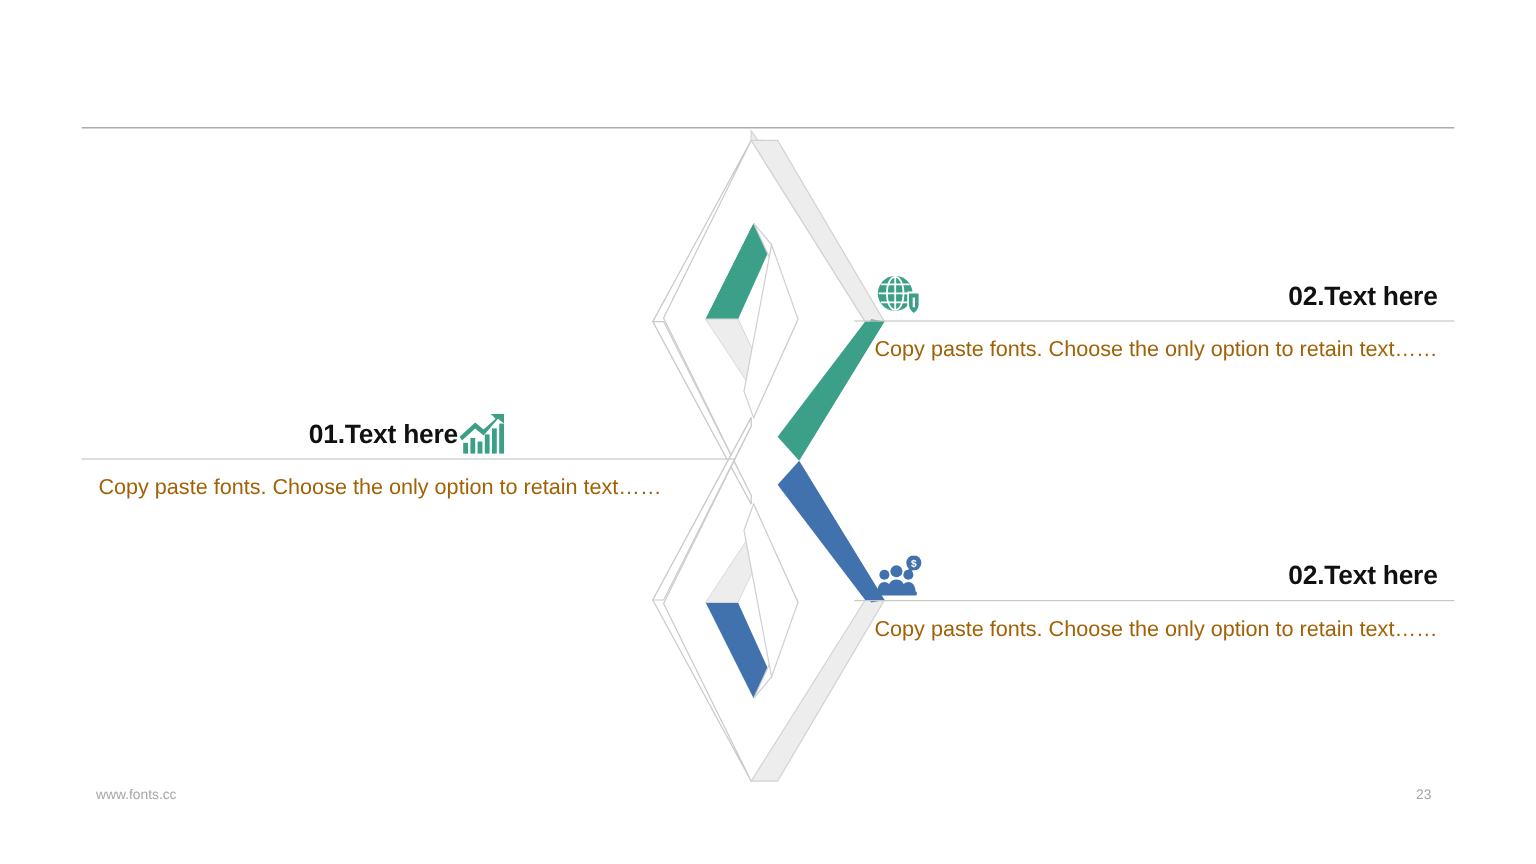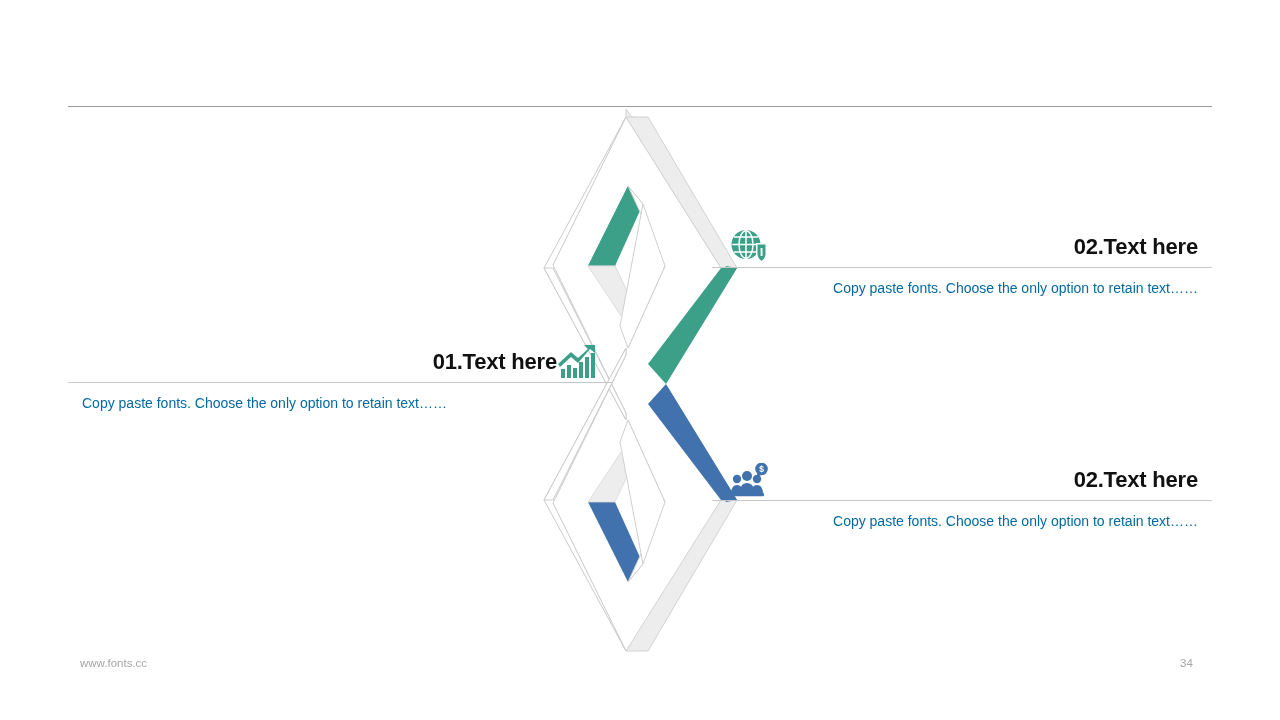--- a/index.html
+++ b/index.html
@@ -50,36 +50,36 @@
     letter-spacing: -0.2px;
     line-height: 1.1;
     white-space: nowrap;
   }
   .block .rule {
     height: 1px;
     background: #c8c8c8;
     width: 100%;
   }
   .block .desc {
-    font-size: 14px;
-    color: #0369a1;
+    font-size: 18px;
+    color: #a16207;
     line-height: 1.4;
     white-space: nowrap;
   }
 
   
   #block-01 {
     left: 68px;
     top: 344px;
     width: 545px;
   }
   #block-01 .head-row {
     display: flex;
     align-items: center;
-    justify-content: flex-end;
+    justify-content: center;
     padding: 0 14px 0 14px;
     height: 36px;
   }
   #block-01 .rule { margin-top: 2px; }
   #block-01 .desc { padding: 11px 0 0 14px; text-align: left; }
 
   
   .block-right { width: 500px; left: 712px; }
   .block-right .head-row {
     display: flex;
@@ -238,15 +238,15 @@
           <text x="31.5" y="9.4" font-family="Liberation Sans, sans-serif" font-size="8.5" font-weight="bold" fill="#ffffff" text-anchor="middle">$</text>
         </svg>
       </span>
       <div class="title">02.Text here</div>
     </div>
     <div class="rule"></div>
     <div class="desc">Copy paste fonts. Choose the only option to retain text……</div>
   </div>
 
   <div class="footer-url">www.fonts.cc</div>
-  <div class="page-num">34</div>
+  <div class="page-num">23</div>
 
 </div>
 
 </body></html>

